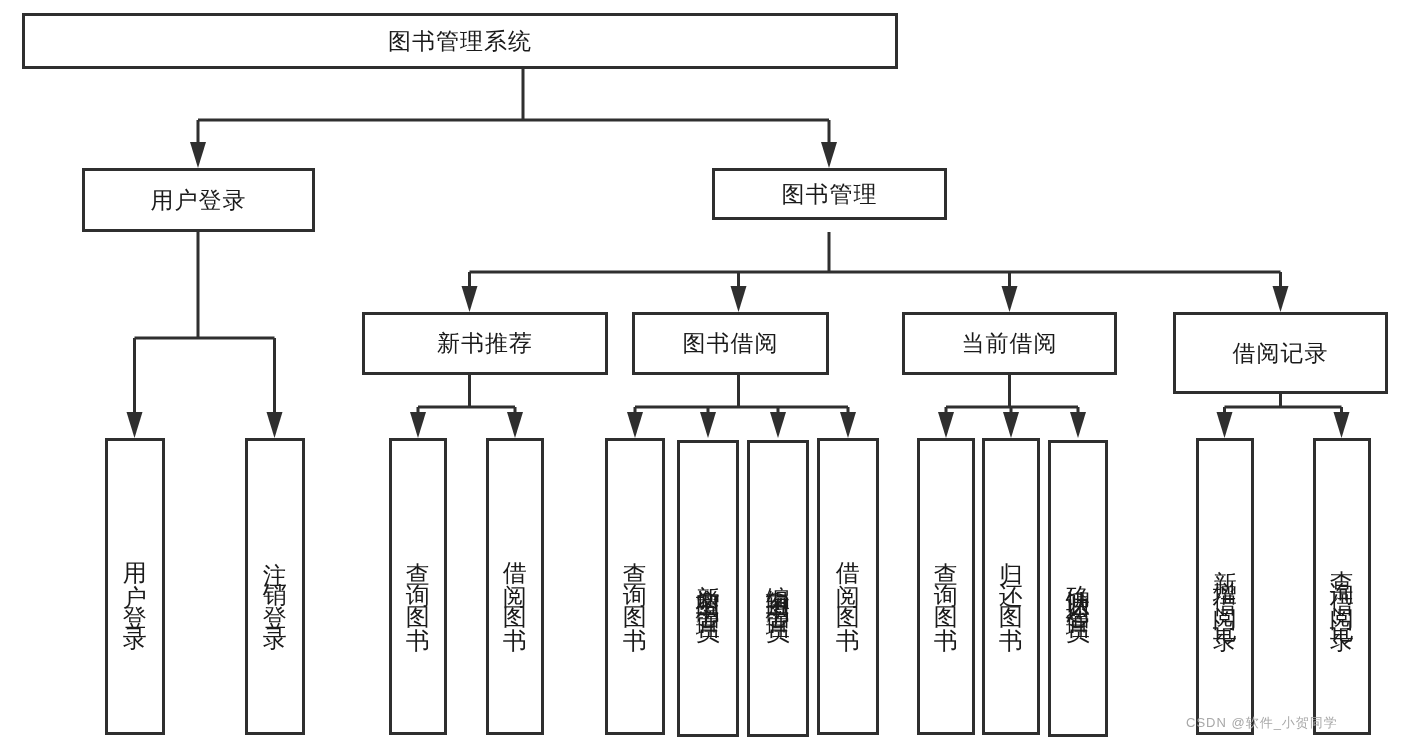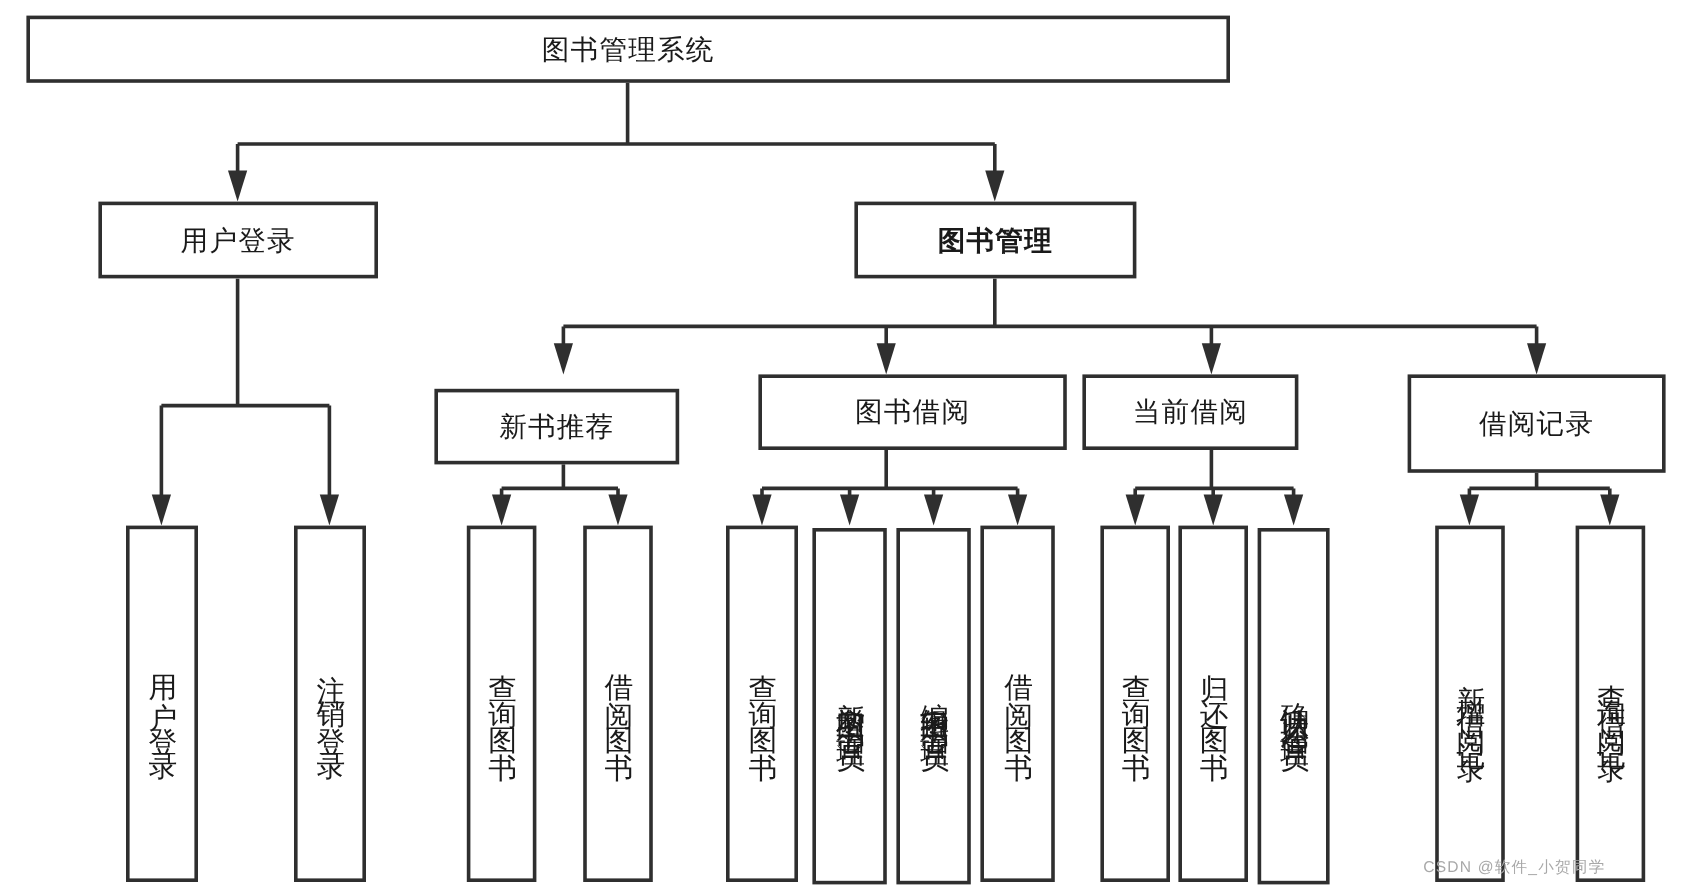--- a/index.html
+++ b/index.html
@@ -66,38 +66,38 @@
       <polygon points="770,412 786,412 778,438"></polygon>
       <polygon points="840,412 856,412 848,438"></polygon>
       <polygon points="938,412 954,412 946,438"></polygon>
       <polygon points="1003,412 1019,412 1011,438"></polygon>
       <polygon points="1070,412 1086,412 1078,438"></polygon>
       <polygon points="1216.5,412 1232.5,412 1224.5,438"></polygon>
       <polygon points="1333.5,412 1349.5,412 1341.5,438"></polygon>
     </g>
   </svg>
 
-  <div class="node h-node" style="left:22px;top:13px;width:1003px;height:56px;">
+  <div class="node h-node" style="left:22px;top:13px;width:876px;height:56px;">
     <span>图书管理系统</span>
   </div>
 
   <div class="node h-node" style="left:82px;top:168px;width:233px;height:64px;">
     <span>用户登录</span>
   </div>
-  <div class="node h-node" style="left:712px;top:168px;width:235px;height:64px;font-weight:bold;">
+  <div class="node h-node" style="left:712px;top:168px;width:235px;height:52px;">
     <span>图书管理</span>
   </div>
 
-  <div class="node h-node" style="left:362px;top:324px;width:204px;height:63px;">
+  <div class="node h-node" style="left:362px;top:312px;width:246px;height:63px;">
     <span>新书推荐</span>
   </div>
-  <div class="node h-node" style="left:632px;top:312px;width:257px;height:63px;">
+  <div class="node h-node" style="left:632px;top:312px;width:197px;height:63px;">
     <span>图书借阅</span>
   </div>
-  <div class="node h-node" style="left:902px;top:312px;width:180px;height:63px;">
+  <div class="node h-node" style="left:902px;top:312px;width:215px;height:63px;">
     <span>当前借阅</span>
   </div>
   <div class="node h-node" style="left:1173px;top:312px;width:215px;height:82px;">
     <span>借阅记录</span>
   </div>
 
   <div class="node v-node sp4" style="left:105px;top:438px;width:60px;height:297px;">
     <span>用户登录</span>
   </div>
   <div class="node v-node sp4" style="left:245px;top:438px;width:60px;height:297px;">

